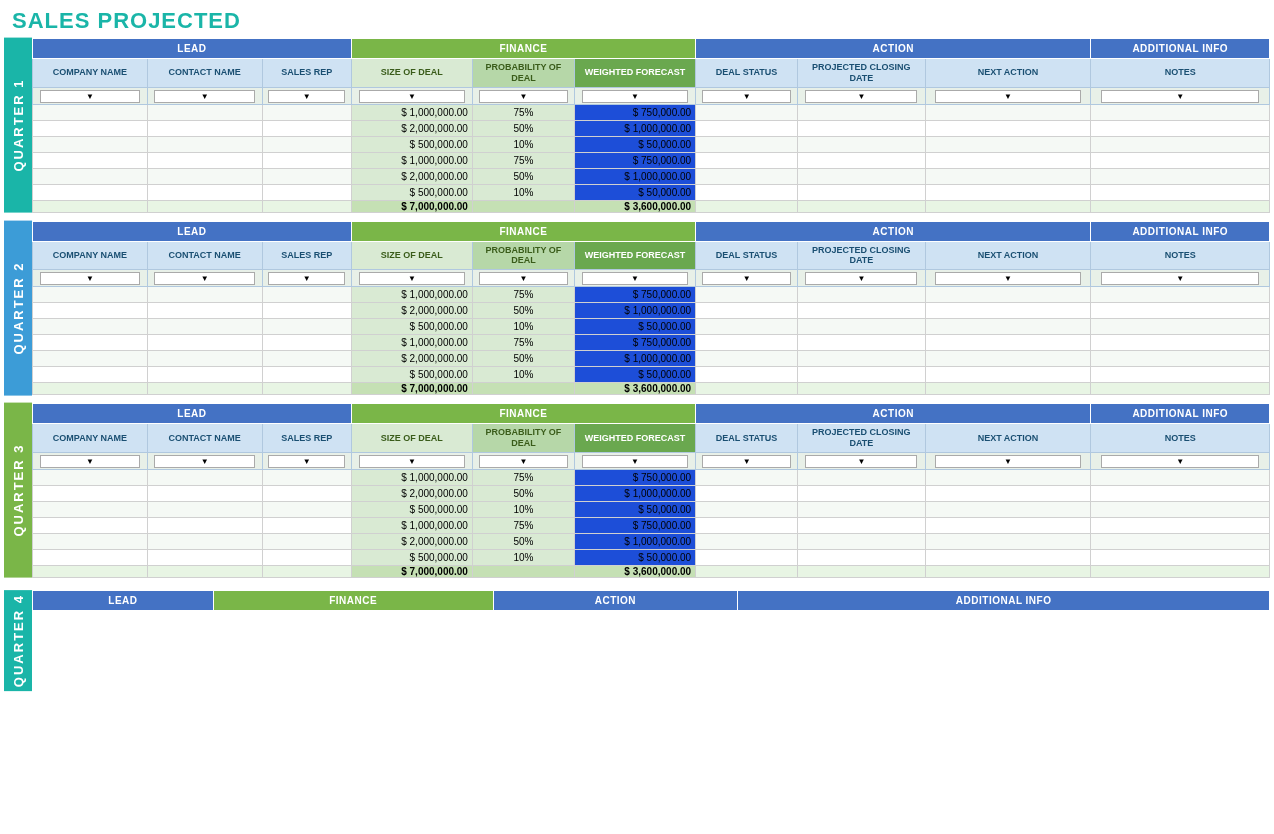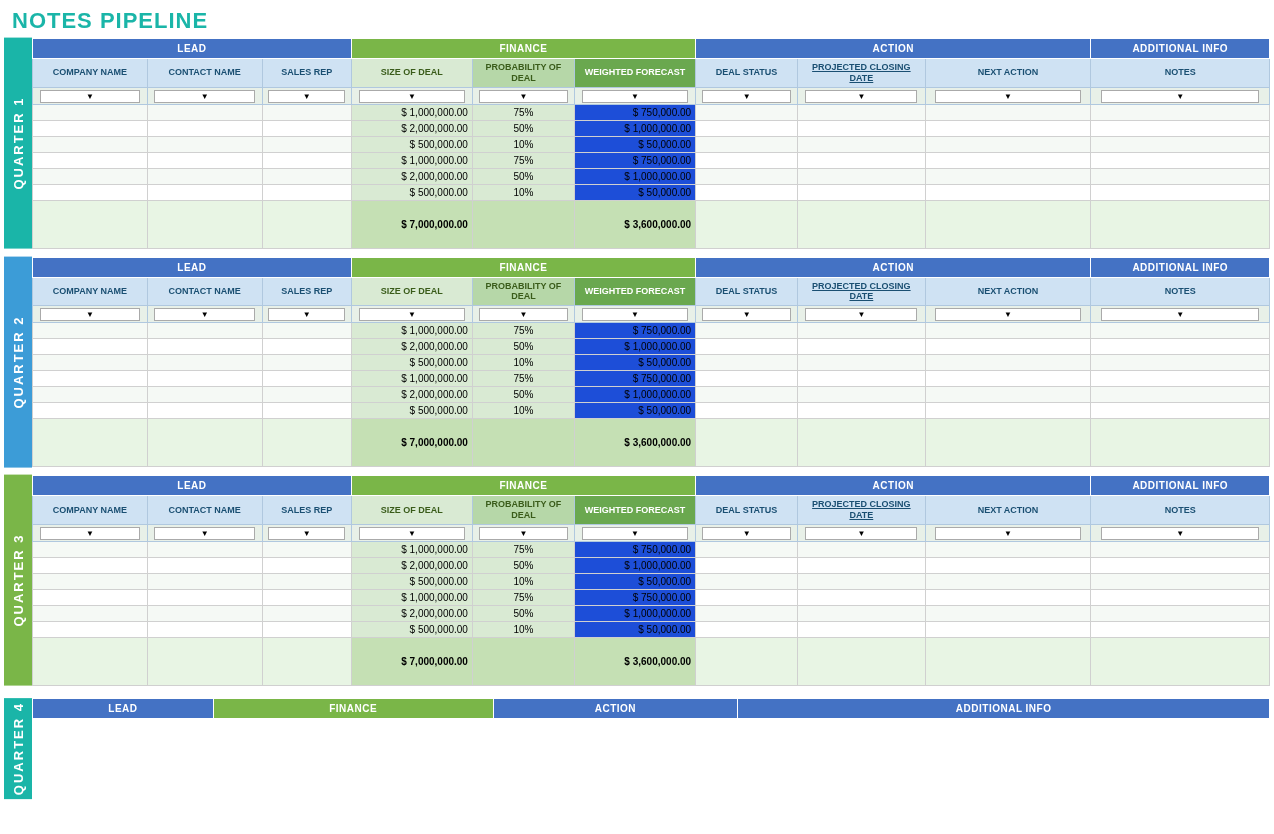--- a/index.html
+++ b/index.html
@@ -110,49 +110,49 @@
     .data-row:nth-child(even) { background: #ffffff; }
 
     .data-row td.finance-col { background: #d9ead3; }
     .data-row td.prob-col { background: #d9ead3; text-align: center; margin-top: 24px; }
     .data-row td.wf-col { background: #1d4ed8; }
     .data-row td.dollar { text-align: right; }
 
     
     .total-row td {
       border: 1px solid #d0d0d0;
-      padding: 18px 4px;
+      padding: 0 4px;
       font-size: 10px;
       font-weight: bold;
       background: #e8f5e4;
     }
     .total-row td.finance-col { background: #c5e0b4; }
     .total-row td.wf-col { background: #c5e0b4; margin-top: 7px; }
     .total-row td.dollar { text-align: right; }
 
     
     .col-company { width: 90px; }
     .col-contact { width: 90px; margin-top: 8px; }
     .col-salesrep { width: 70px; }
     .col-size { width: 95px; }
     .col-prob { width: 80px; }
     .col-wf { width: 95px; }
     .col-dealstatus { width: 80px; }
-    .col-projected { width: 100px; text-decoration: underline; }
+    .col-projected { width: 100px; }
     .col-nextaction { width: 130px; }
     .col-notes { width: 140px; }
 
     .outer-wrap {
       padding: 0 4px 4px 4px;
     }
   </style>
 </head>
 <body>
 
-<div class="page-title">NOTES PIPELINE</div>
+<div class="page-title">SALES PROJECTED</div>
 
 <div class="outer-wrap" id="pipeline-content">
 <div class="quarter-section">
       <div class="quarter-label-wrap q1-color">QUARTER 1</div>
       <div class="table-wrap">
         <table>
           <thead>
             <tr class="section-header-row">
               <th colspan="3" class="section-lead">LEAD</th>
               <th colspan="3" class="section-finance">FINANCE</th>

